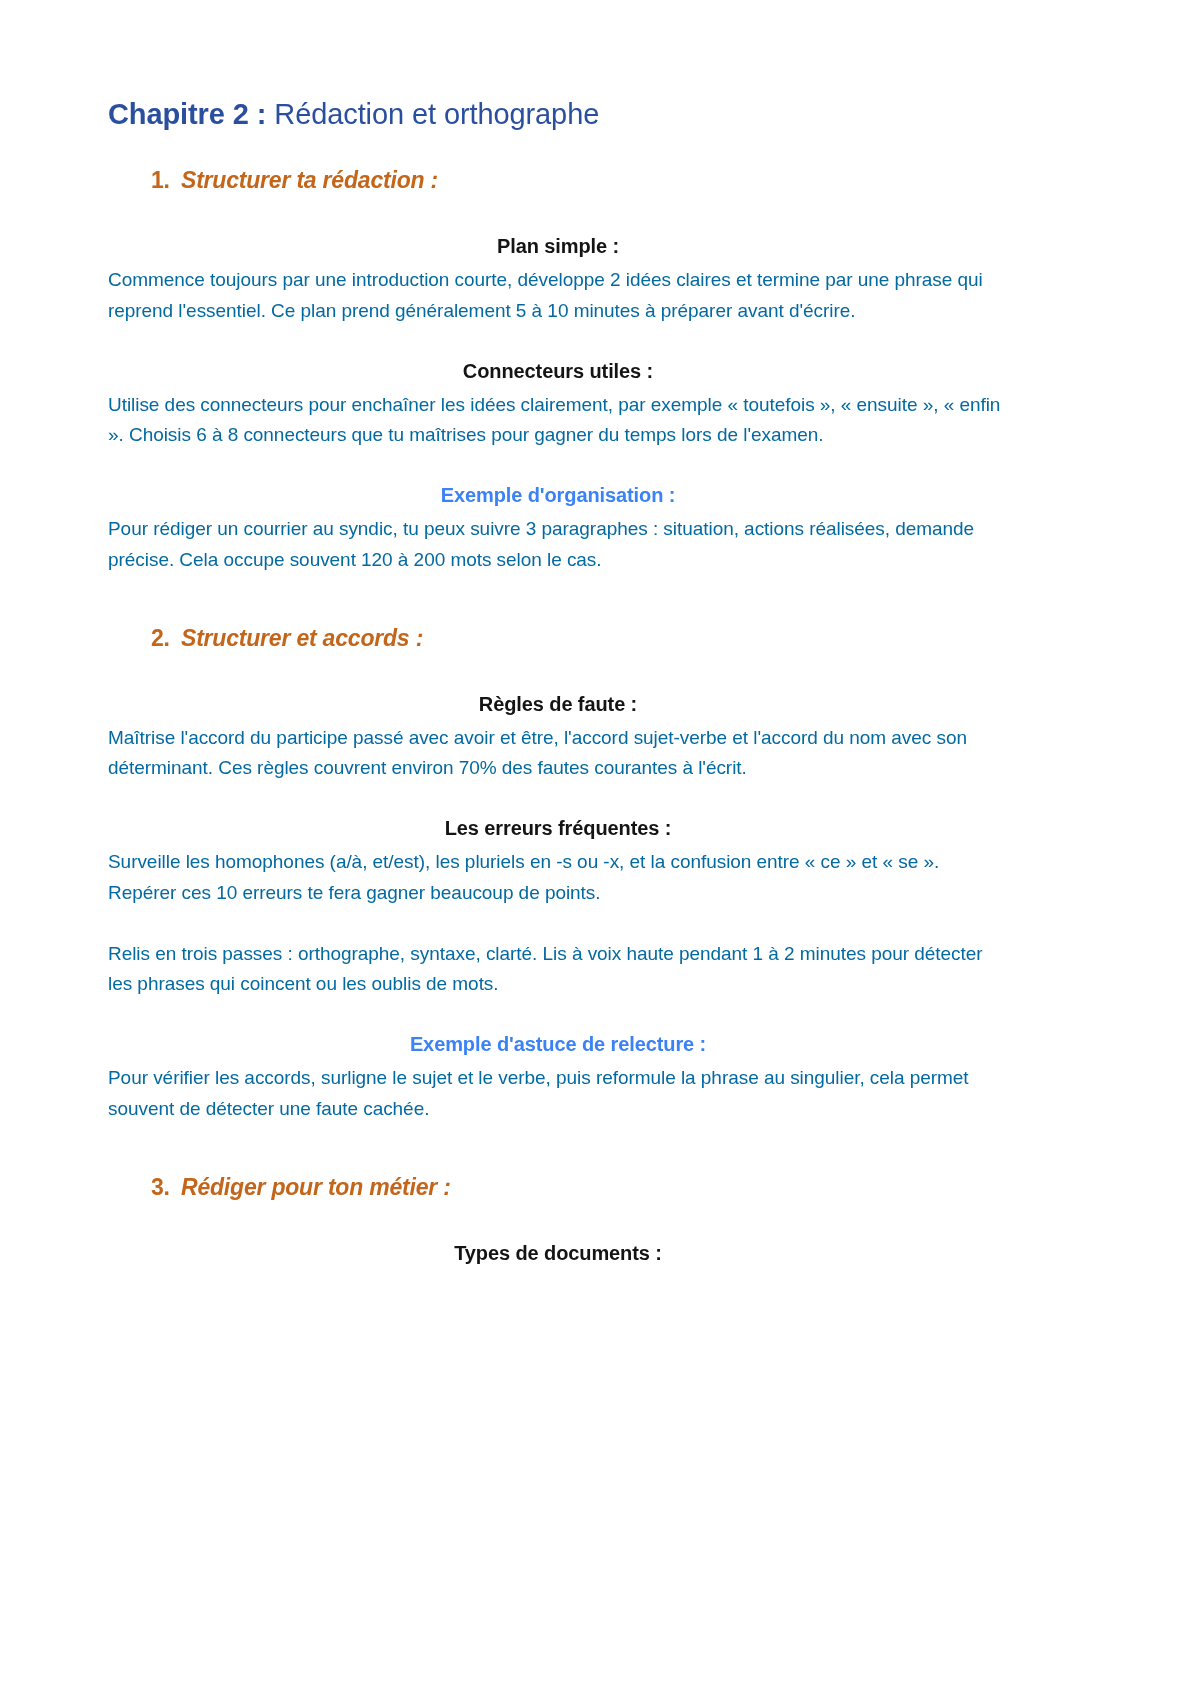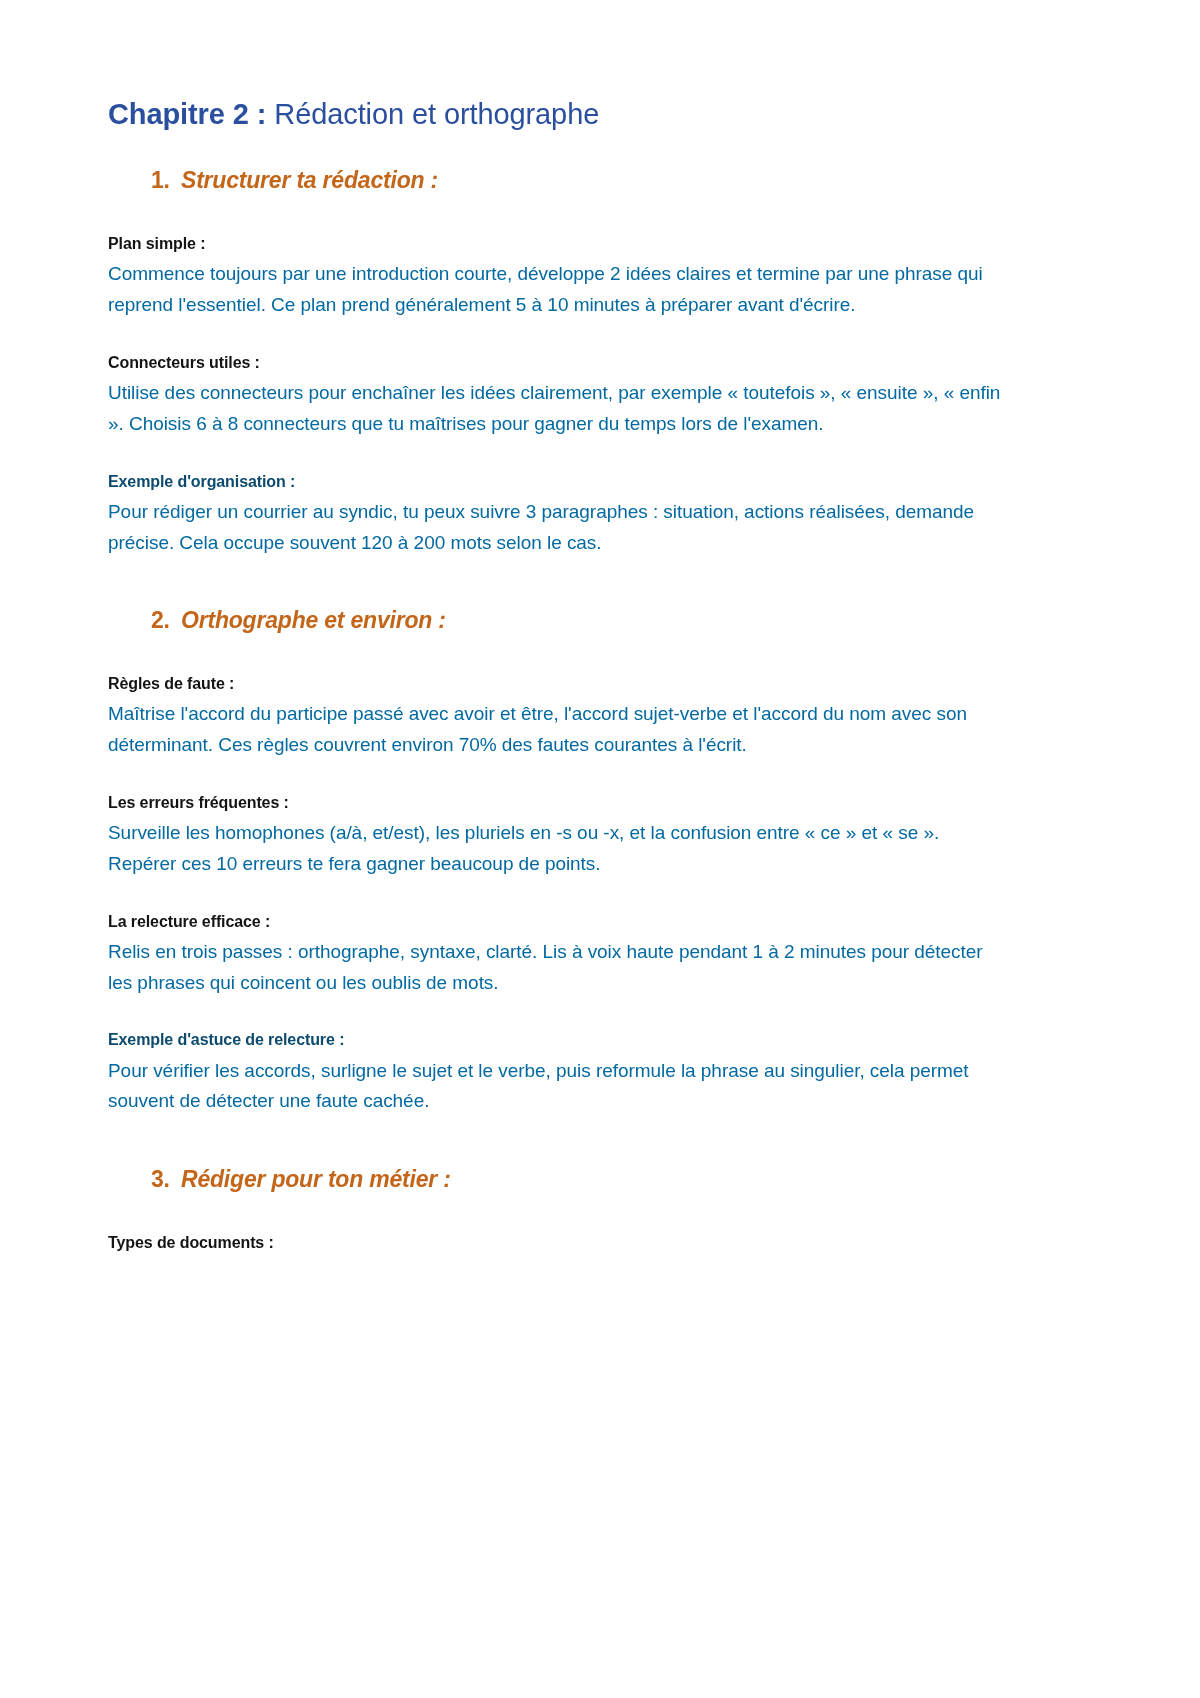--- a/index.html
+++ b/index.html
@@ -70,29 +70,30 @@
   }
 
   
   .block {
     margin: 0 0 30px 0;
   }
   .block:last-child {
     margin-bottom: 0;
   }
   .block-title {
-    font-size: 16px;
+    font-size: 20px;
     font-weight: 700;
     line-height: 1.45;
     color: #141414;
     margin: 0 0 4px 0;
     letter-spacing: -0.1px;
+    text-align: center;
   }
   .block-title.accent-green {
-    color: #0c4a6e;
+    color: #3b82f6;
   }
   .block-body {
     font-size: 19px;
     line-height: 1.62;
     color: #0369a1;
     margin: 0;
     letter-spacing: -0.05px;
     text-align: left;
   }
 </style>
@@ -122,35 +123,34 @@
     </div>
 
 
     <div class="block">
       <p class="block-title accent-green">Exemple d'organisation :</p>
       <p class="block-body">Pour rédiger un courrier au syndic, tu peux suivre 3 paragraphes : situation, actions réalisées, demande précise. Cela occupe souvent 120 à 200 mots selon le cas.</p>
     </div>
 
     <h2 class="section-heading spaced-top">
       <span class="sec-num">2.</span>
-      <span class="sec-text">Orthographe et environ :</span>
+      <span class="sec-text">Structurer et accords :</span>
     </h2>
 
     <div class="block">
       <p class="block-title">Règles de faute :</p>
       <p class="block-body">Maîtrise l'accord du participe passé avec avoir et être, l'accord sujet-verbe et l'accord du nom avec son déterminant. Ces règles couvrent environ 70% des fautes courantes à l'écrit.</p>
     </div>
 
     <div class="block">
       <p class="block-title">Les erreurs fréquentes :</p>
       <p class="block-body">Surveille les homophones (a/à, et/est), les pluriels en -s ou -x, et la confusion entre « ce » et « se ». Repérer ces 10 erreurs te fera gagner beaucoup de points.</p>
     </div>
 
     <div class="block">
-      <p class="block-title">La relecture efficace :</p>
       <p class="block-body">Relis en trois passes : orthographe, syntaxe, clarté. Lis à voix haute pendant 1 à 2 minutes pour détecter les phrases qui coincent ou les oublis de mots.</p>
     </div>
 
     <div class="block">
       <p class="block-title accent-green">Exemple d'astuce de relecture :</p>
       <p class="block-body">Pour vérifier les accords, surligne le sujet et le verbe, puis reformule la phrase au singulier, cela permet souvent de détecter une faute cachée.</p>
     </div>
 
     <h2 class="section-heading spaced-top">
       <span class="sec-num">3.</span>

